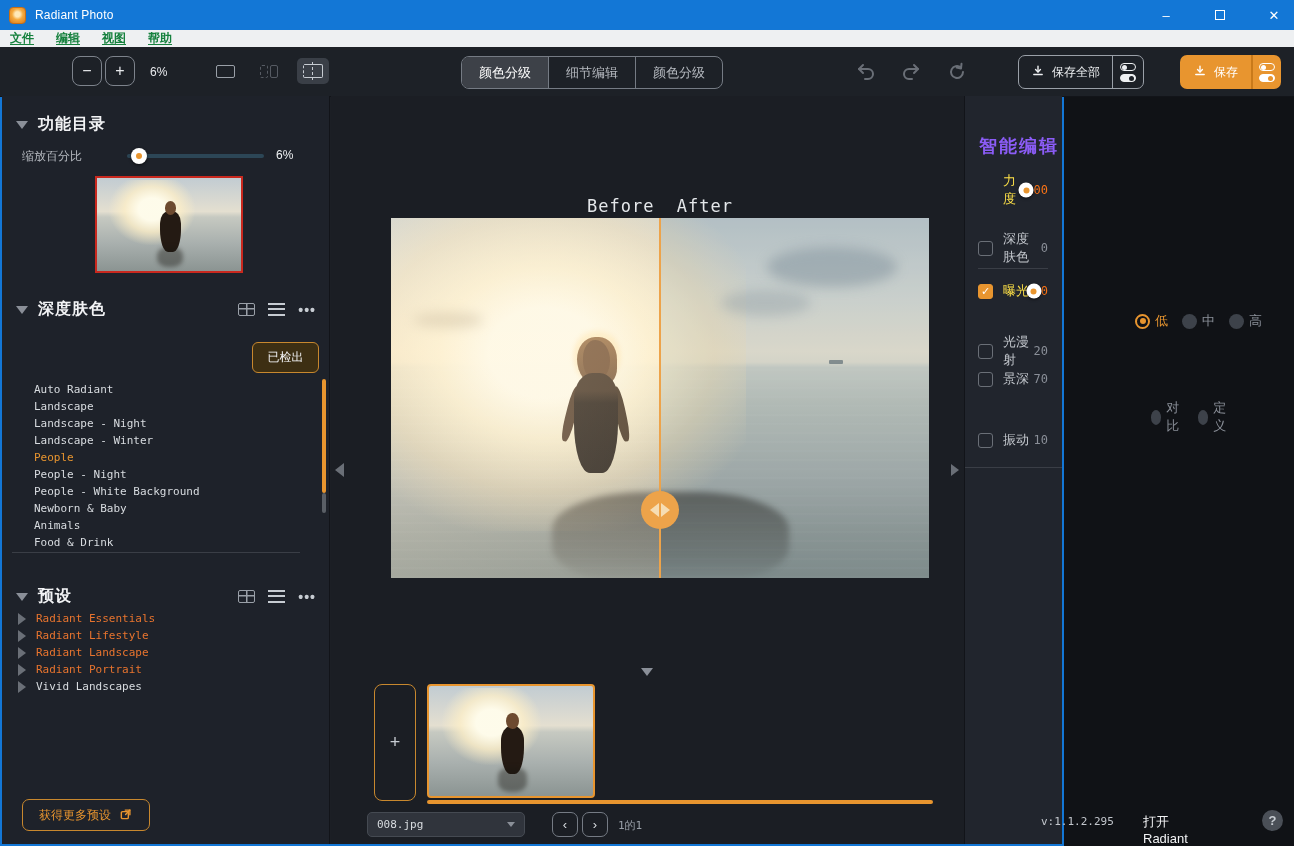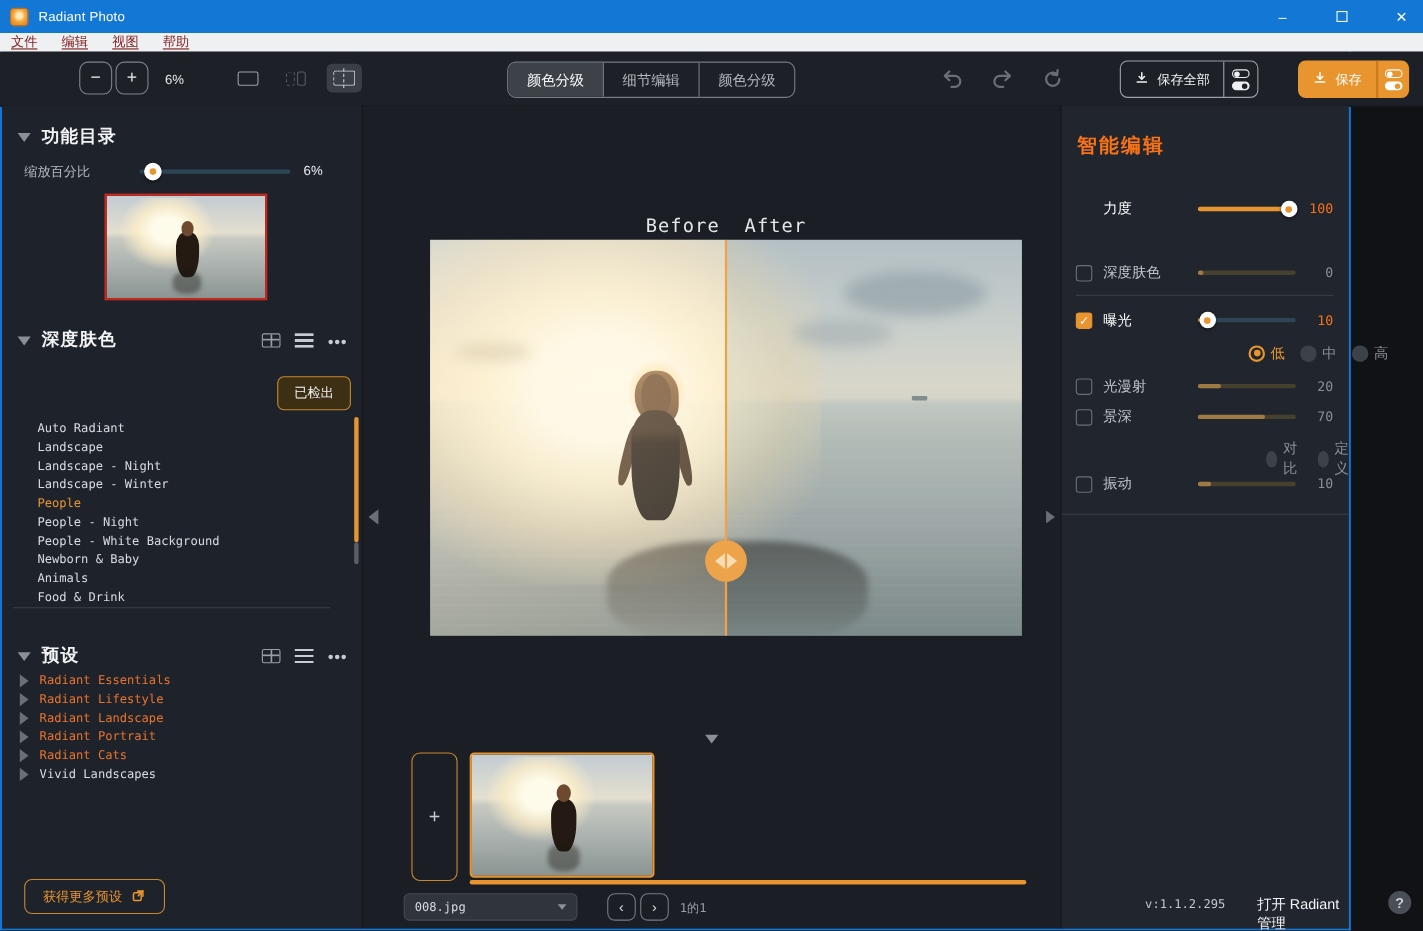--- a/index.html
+++ b/index.html
@@ -1,31 +1,31 @@
 <!DOCTYPE html>
 <html><head>
 <meta charset="utf-8">
 <style>
   * { margin:0; padding:0; box-sizing:border-box; }
   html,body { width:1294px; height:846px; background:#101216; }
   body { font-family:"Liberation Sans", sans-serif; overflow:hidden; }
 
-  .window { position:relative; width:1228px; height:846px; border:2px solid #1377d6; border-top:none; background:#1c1f25; }
+  .window { position:relative; width:1064px; height:846px; border:2px solid #1377d6; border-top:none; background:#1c1f25; }
 
   
   .titlebar { position:absolute; left:-2px; top:0; width:1294px; height:30px; background:#1377d6; display:flex; align-items:center; }
   .app-logo { width:17px; height:17px; margin-left:9px; border-radius:4px; background:radial-gradient(circle at 50% 42%, #ffe9b8 0 22%, #f5a93c 48%, #d97a1e 100%); border:1px solid #c96f15; }
   .app-title { color:#fff; font-size:12px; margin-left:9px; letter-spacing:.2px; }
   .win-controls { position:absolute; right:8px; top:0; height:30px; display:flex; align-items:center; gap:30px; color:#fff; }
   .win-btn { width:24px; text-align:center; font-size:13px; cursor:default; }
   .maxi-box { display:inline-block; width:10px; height:10px; border:1.2px solid #fff; }
 
   
   .menubar { position:absolute; left:-2px; top:30px; width:1294px; height:17px; background:#eef0f2; display:flex; align-items:center; gap:22px; padding-left:10px; }
-  .menu-item { font-size:12px; color:#7f1d1d; text-decoration:underline; text-underline-offset:2px; }
+  .menu-item { font-size:12px; color:#15803d; text-decoration:underline; text-underline-offset:2px;font-weight:bold; }
 
   
   .toolbar { position:absolute; left:-2px; top:47px; width:1294px; height:50px; background:#1d2127; border-bottom:1px solid #121419; }
   .tb-abs { position:absolute; }
   .sq-btn { width:30px; height:30px; border:1.5px solid #7d838c; border-radius:8px; color:#e8eaed; font-size:16px; display:flex; align-items:center; justify-content:center; background:transparent; }
   .zoom-val { color:#e8eaed; font-size:12px; }
   .view-ic { display:flex; align-items:center; justify-content:center; width:32px; height:26px; border-radius:5px; }
   .view-ic.active { background:#3a3f47; }
   .ic-rect { width:19px; height:13px; border:1.6px solid #9aa0a8; border-radius:2px; }
   .ic-split { display:flex; gap:2px; }
@@ -126,26 +126,26 @@
   .fs-abs { position:absolute; }
   .add-box { width:42px; height:117px; border:1.5px solid #c8882e; border-radius:8px; display:flex; align-items:center; justify-content:center; color:#c7ccd2; font-size:18px; }
   .fs-thumb { width:168px; height:114px; border:2px solid #e8952f; border-radius:4px; }
   .fs-scroll { height:4px; background:#e8952f; border-radius:2px; }
   .file-dd { display:flex; align-items:center; width:158px; height:25px; background:#30343c; border:1px solid #454a52; border-radius:5px; padding:0 9px; color:#d8dce0; font-family:"DejaVu Sans Mono", monospace; font-size:11px; }
   .nav-btn { width:26px; height:25px; border:1.2px solid #757b84; border-radius:7px; color:#d8dce0; display:flex; align-items:center; justify-content:center; font-size:13px; }
   .pos-lbl { color:#9aa0a8; font-family:"DejaVu Sans Mono", monospace; font-size:11px; }
 
   
   .rp-abs { position:absolute; }
-  .rp-title { color:#f97316; font-size:18px; font-weight:bold; letter-spacing:2px; }
+  .rp-title { color:#8b5cf6; font-size:18px; font-weight:bold; letter-spacing:2px;margin-top:14px; }
   .ctl-row { position:absolute; left:13px; right:14px; height:22px; display:flex; align-items:center; }
   .cb { width:15px; height:15px; border:1.5px solid #6a6f77; border-radius:3px; background:transparent; flex:0 0 auto; }
   .cb.checked { background:#e8952f; border-color:#e8952f; color:#fff; font-size:11px; display:flex; align-items:center; justify-content:center; }
   .cb-spacer { width:15px; flex:0 0 auto; }
-  .ctl-label { margin-left:10px; width:86px; font-size:13px; color:#ffffff; }
+  .ctl-label { margin-left:10px; width:86px; font-size:13px; color:#fde047; }
   .ctl-row.off .ctl-label { color:#c2c6cc; }
   .rtrack { position:relative; flex:1; height:4px; border-radius:2px; background:#2c4656; }
   .ctl-row.off .rtrack { background:#46402e; }
   .rfill { position:absolute; left:0; top:0; bottom:0; border-radius:2px; background:#e8952f; }
   .ctl-row.off .rfill { background:#a07a45; }
   .rthumb { position:absolute; top:50%; transform:translate(-50%,-50%); width:15px; height:15px; background:#fff; border-radius:50%; box-shadow:0 1px 3px rgba(0,0,0,.6); }
   .rthumb::after { content:''; position:absolute; inset:4.5px; background:#e8952f; border-radius:50%; }
   .ctl-val { width:34px; text-align:right; font-size:12px; color:#f97316; font-family:"DejaVu Sans Mono", monospace; }
   .ctl-row.off .ctl-val { color:#8a8f98; }
   .radio-row { position:absolute; display:flex; align-items:center; gap:14px; }
@@ -325,24 +325,20 @@
       <div class="tree-row">
           <span class="tri-right"></span>
           <span class="name">Radiant Landscape</span>
         </div>
       <div class="tree-row">
           <span class="tri-right"></span>
           <span class="name">Radiant Portrait</span>
         </div>
       <div class="tree-row">
           <span class="tri-right"></span>
-          <span class="name">Radiant Cats</span>
-        </div>
-      <div class="tree-row">
-          <span class="tri-right"></span>
           <span class="name plain">Vivid Landscapes</span>
         </div>
     </div>
 
     <div class="btn-more lp-abs" style="left:20px; top:703px; width:128px;">
       <span>获得更多预设</span>
       <span class="ext-ic"><svg viewBox="0 0 18 18">
             <rect x="3" y="6" width="9" height="9" rx="1.5"></rect>
             <path d="M8 4 h6 v6"></path>
             <path d="M14 4 L8.5 9.5"></path>

